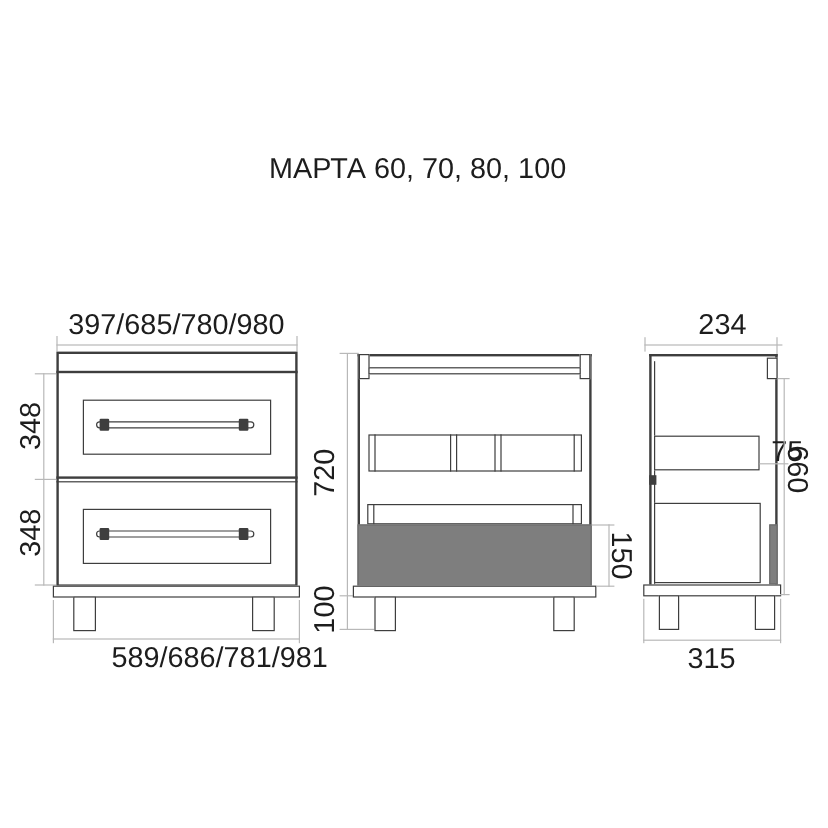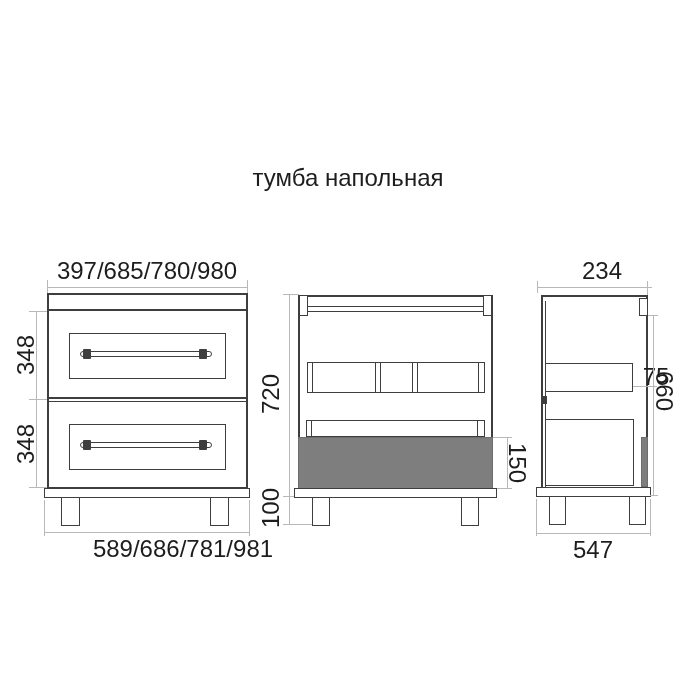--- a/index.html
+++ b/index.html
@@ -31,21 +31,21 @@
   .rot-ccw{transform:translate(-50%,-50%) rotate(-90deg);}
   .rot-cw{transform:translate(-50%,-50%) rotate(90deg);}
   .title-line{position:absolute;font-size:24px;color:var(--text);white-space:nowrap;
        transform:translate(-50%,-50%);letter-spacing:0px;}
 </style>
 </head>
 <body>
 
 <div id="stage">
 
-  <div class="title-line" style="left:348px;top:178px;">тумба напольная</div>
+  <div class="title-line" style="left:348px;top:141px;">МАРТА 60, 70, 80, 100</div>
 
   <div>
 
     <div class="dim" style="left:147px;top:271px;">397/685/780/980</div>
     <div class="dl" style="left:47px;top:287px;width:201px;height:1px;"></div>
     <div class="dl" style="left:47px;top:280px;width:1px;height:13px;"></div>
     <div class="dl" style="left:247px;top:280px;width:1px;height:13px;"></div>
 
     <div class="dim rot-ccw" style="left:26px;top:355px;">348</div>
     <div class="dim rot-ccw" style="left:26px;top:444px;">348</div>
@@ -146,16 +146,16 @@
     <div class="box b15" style="left:629px;top:496px;width:17px;height:29px;"></div>
 
     <div class="dl" style="left:648px;top:315px;width:10px;height:1px;"></div>
     <div class="dl" style="left:650px;top:495px;width:8px;height:1px;"></div>
     <div class="dl" style="left:653px;top:315px;width:1px;height:181px;"></div>
     <div class="dim rot-cw" style="left:664px;top:391px;">660</div>
 
     <div class="dl" style="left:536px;top:499px;width:1px;height:37px;"></div>
     <div class="dl" style="left:650px;top:499px;width:1px;height:37px;"></div>
     <div class="dl" style="left:536px;top:533px;width:115px;height:1px;"></div>
-    <div class="dim" style="left:593px;top:550px;">547</div>
+    <div class="dim" style="left:593px;top:550px;">315</div>
   </div>
 
 </div>
 
 </body></html>

